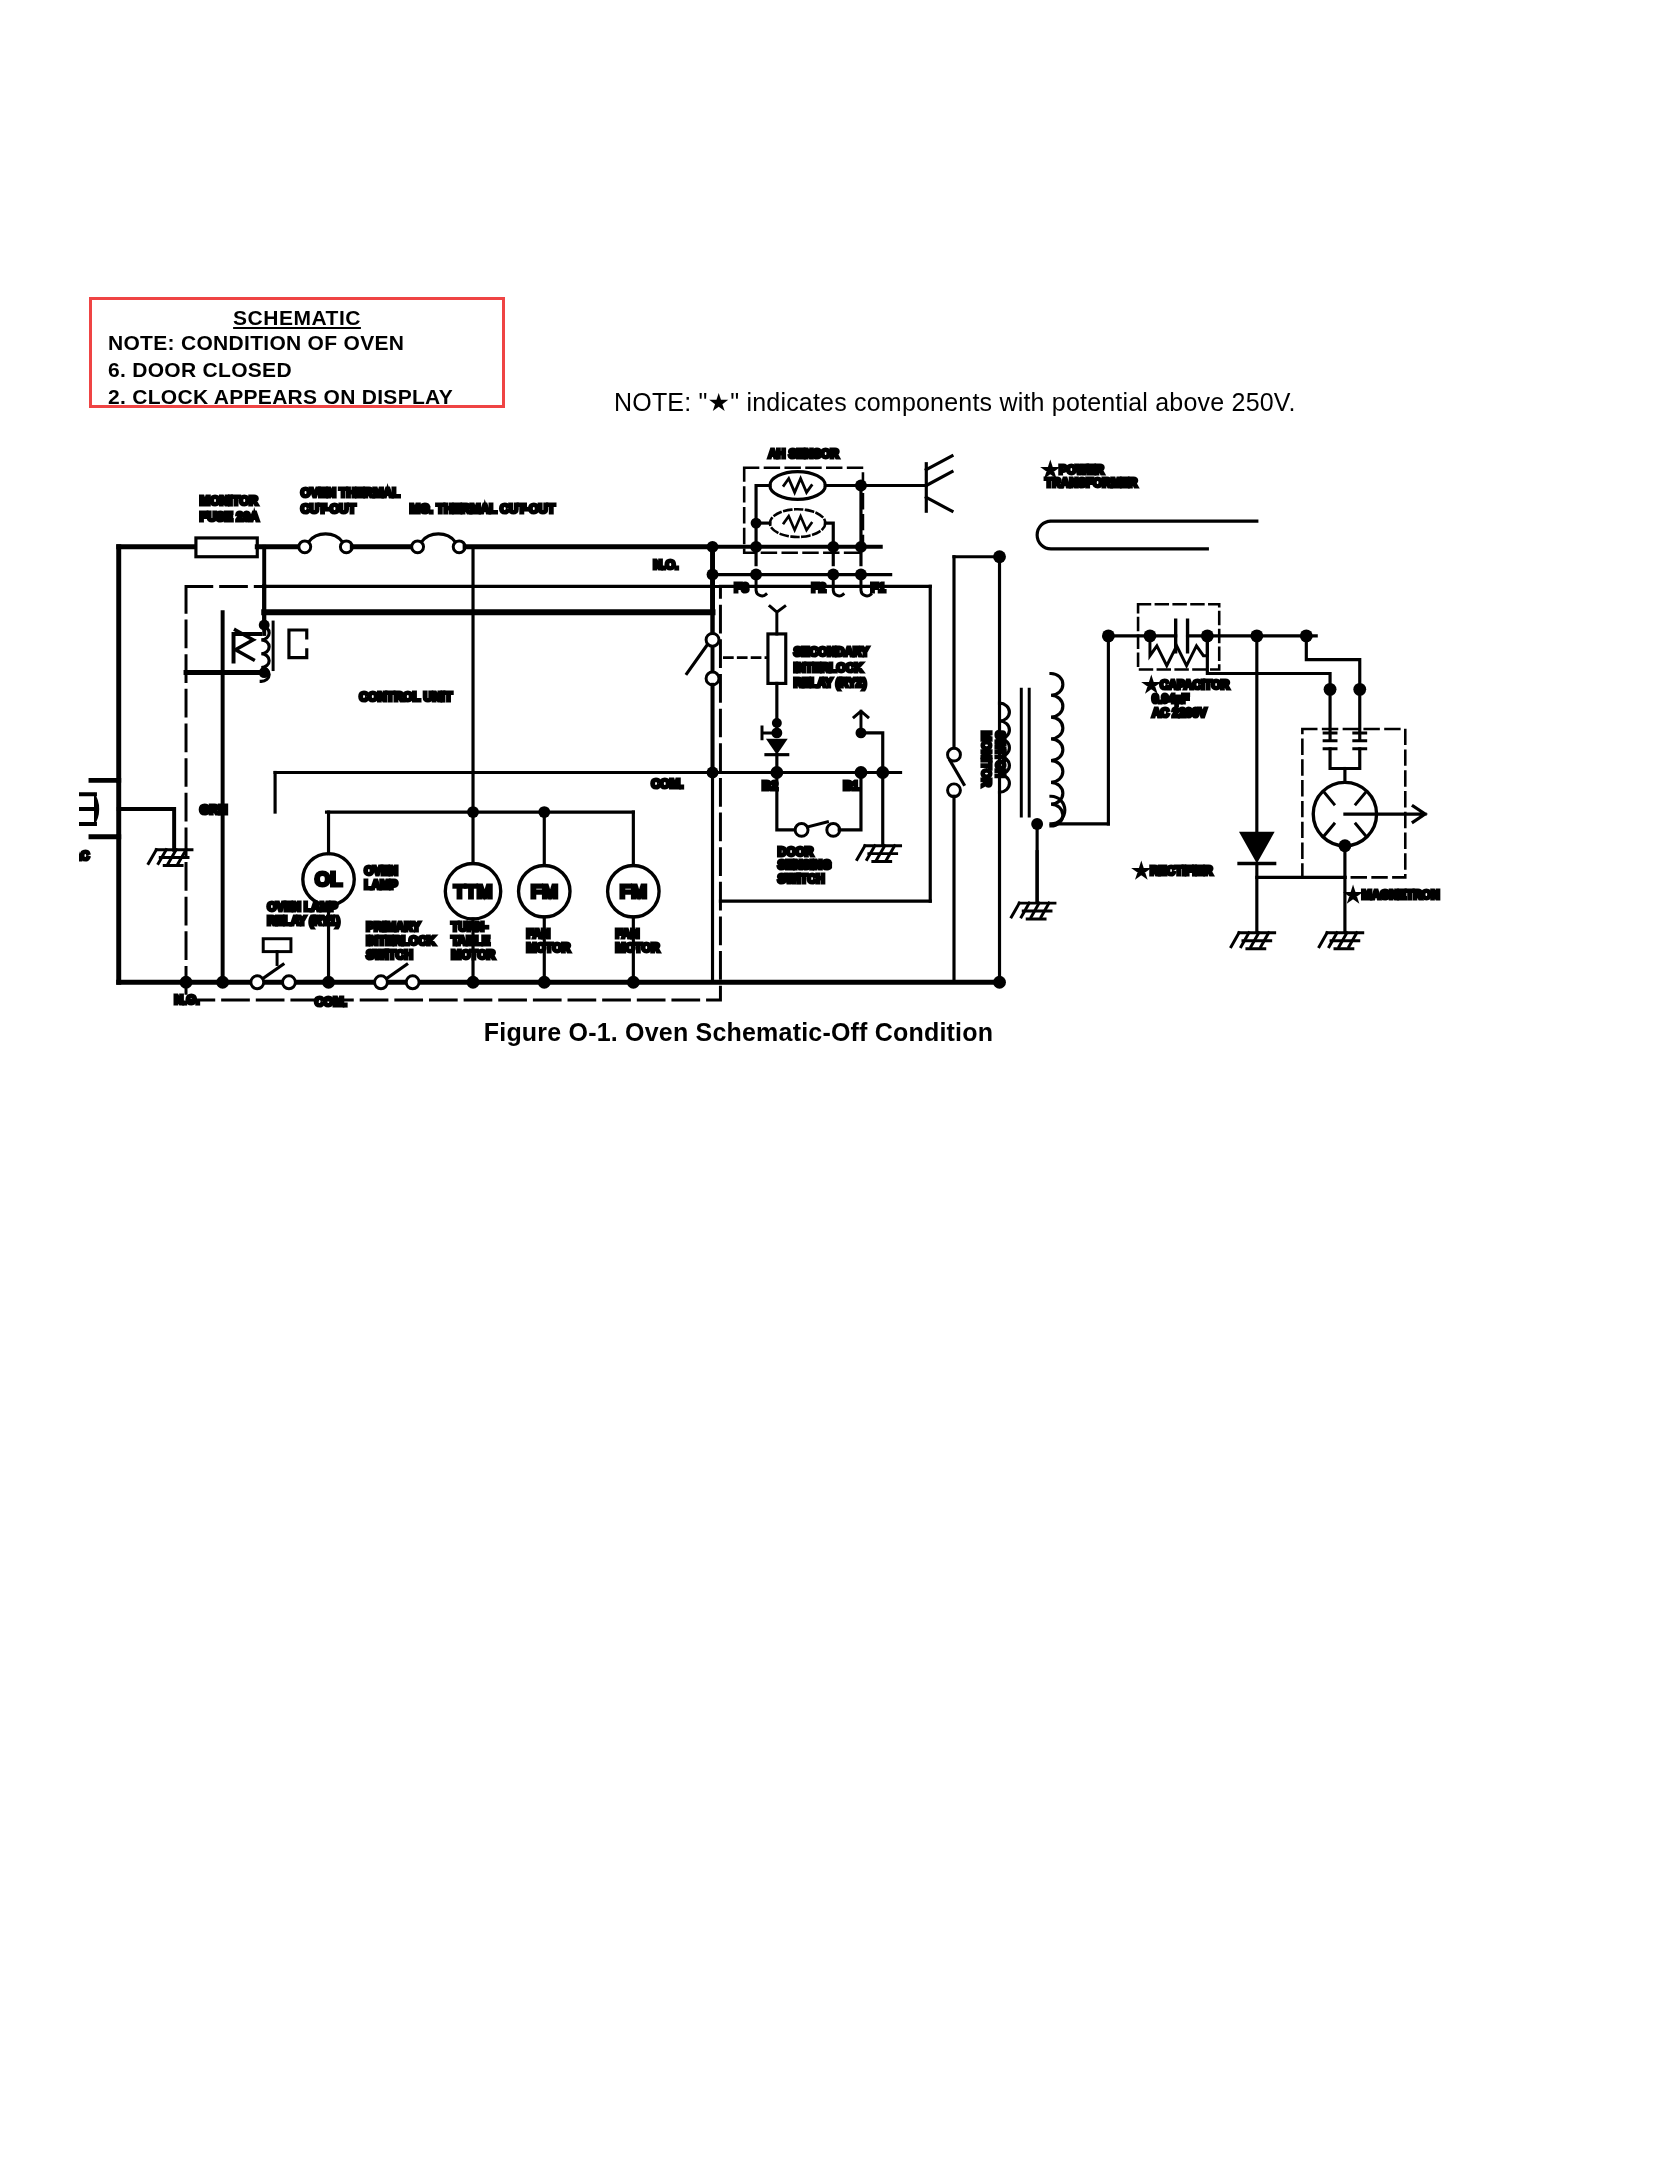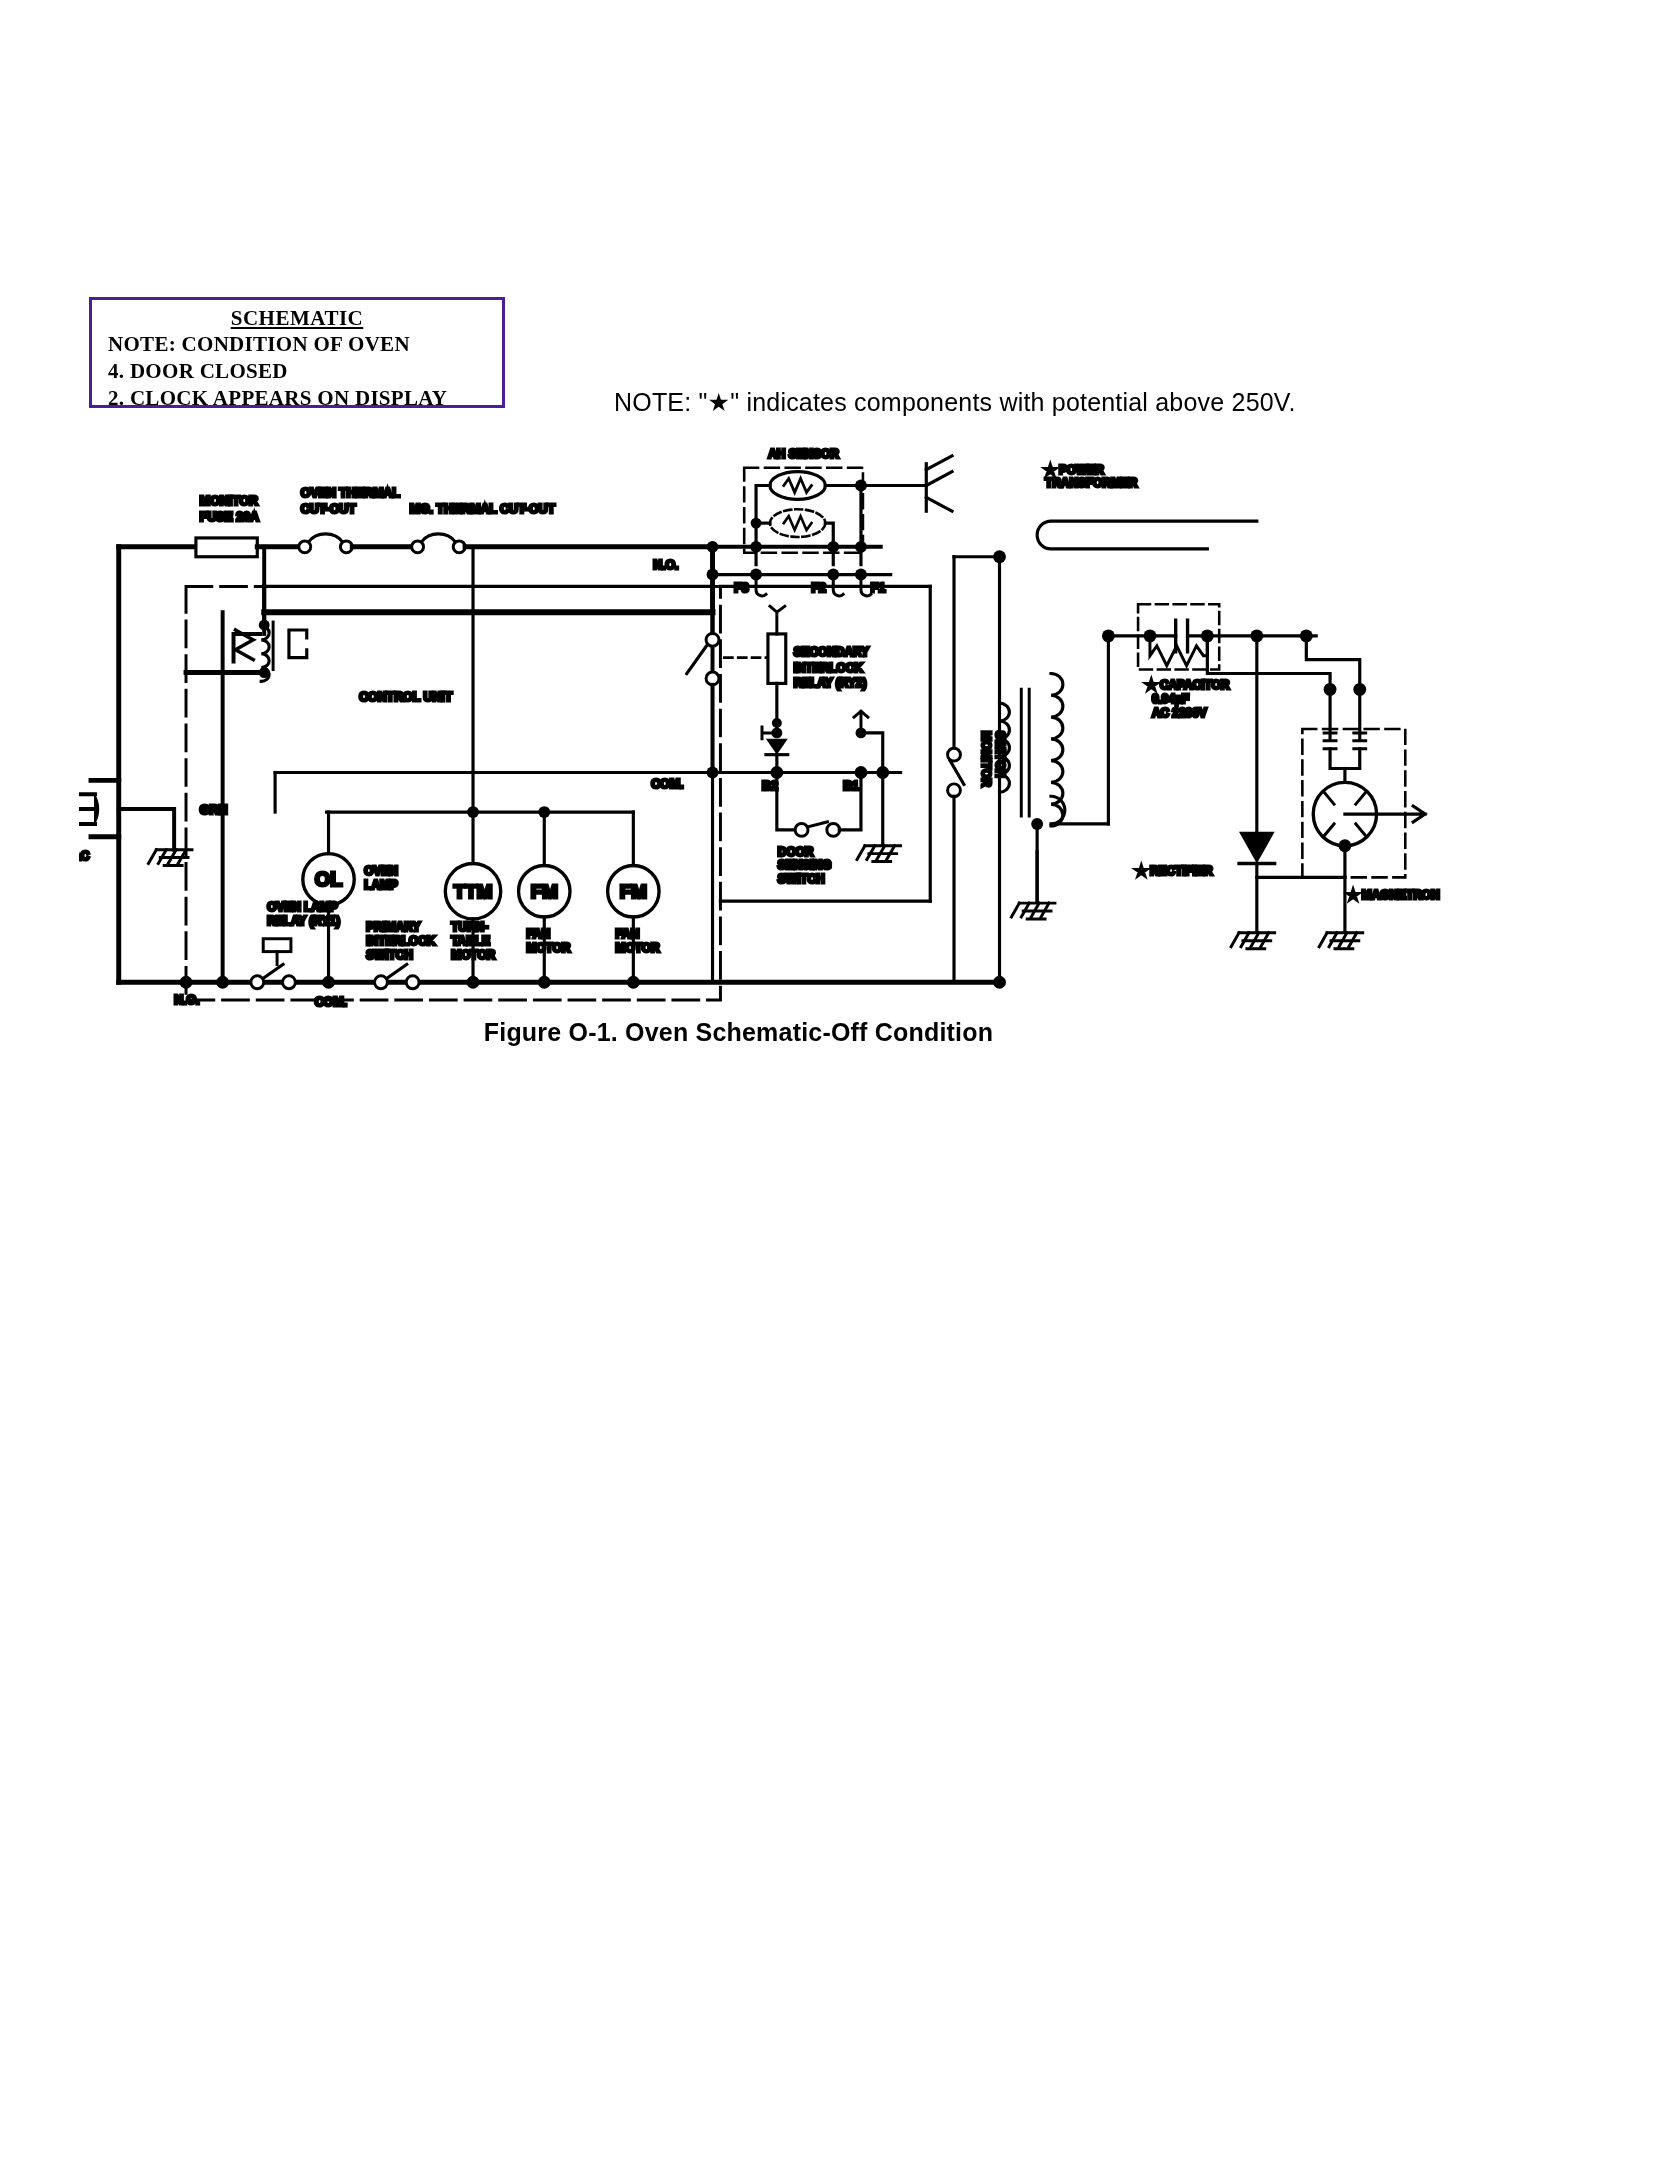--- a/index.html
+++ b/index.html
@@ -2,21 +2,21 @@
 <html><head>
 <meta charset="utf-8">
 <style>
   html,body{margin:0;padding:0;background:#fff;}
   body{width:1679px;height:2178px;position:relative;
        font-family:"Liberation Sans",sans-serif;color:#000;}
   #page{position:absolute;left:0;top:0;width:1679px;height:2178px;overflow:hidden;}
 
   
   #note-box{position:absolute;left:89px;top:297px;width:416px;height:111px;
-            border:3px solid #4c1d95;box-sizing:border-box;background:#fff;font-family:Liberation Serif, serif;}
+            border:3px solid #ef4444;box-sizing:border-box;background:#fff;}
   #note-box .ttl{text-align:center;font-size:21px;font-weight:bold;letter-spacing:0.5px;
                  text-decoration:underline;margin-top:6px;}
   #note-box .ln{font-size:21px;font-weight:bold;letter-spacing:0.3px;margin-left:16px;line-height:1.28;}
 
   
   #star-note{position:absolute;left:614px;top:388px;font-size:25px;letter-spacing:0.2px;white-space:nowrap;}
 
   
   #caption{position:absolute;left:0;top:1018px;width:1477px;text-align:center;
            font-size:25px;font-weight:bold;letter-spacing:0.2px;}
@@ -26,21 +26,21 @@
   #schem text{font-family:"Liberation Sans",sans-serif;font-weight:bold;fill:#000;}
 </style>
 </head>
 <body>
 
 <div id="page">
 
   <div id="note-box">
     <div class="ttl">SCHEMATIC</div>
     <div class="ln">NOTE: CONDITION OF OVEN</div>
-    <div class="ln">4.  DOOR CLOSED</div>
+    <div class="ln">6.  DOOR CLOSED</div>
     <div class="ln">2.  CLOCK APPEARS ON DISPLAY</div>
   </div>
 
   <div id="star-note">NOTE: "★" indicates components with potential above 250V.</div>
 
   <svg id="schem" viewBox="0 0 1380 580">
     <g fill="none" stroke="#000" stroke-width="3.2" stroke-linecap="square">
 
       <g>
         <path d="M40 112 L118 112" stroke-width="5"></path>

